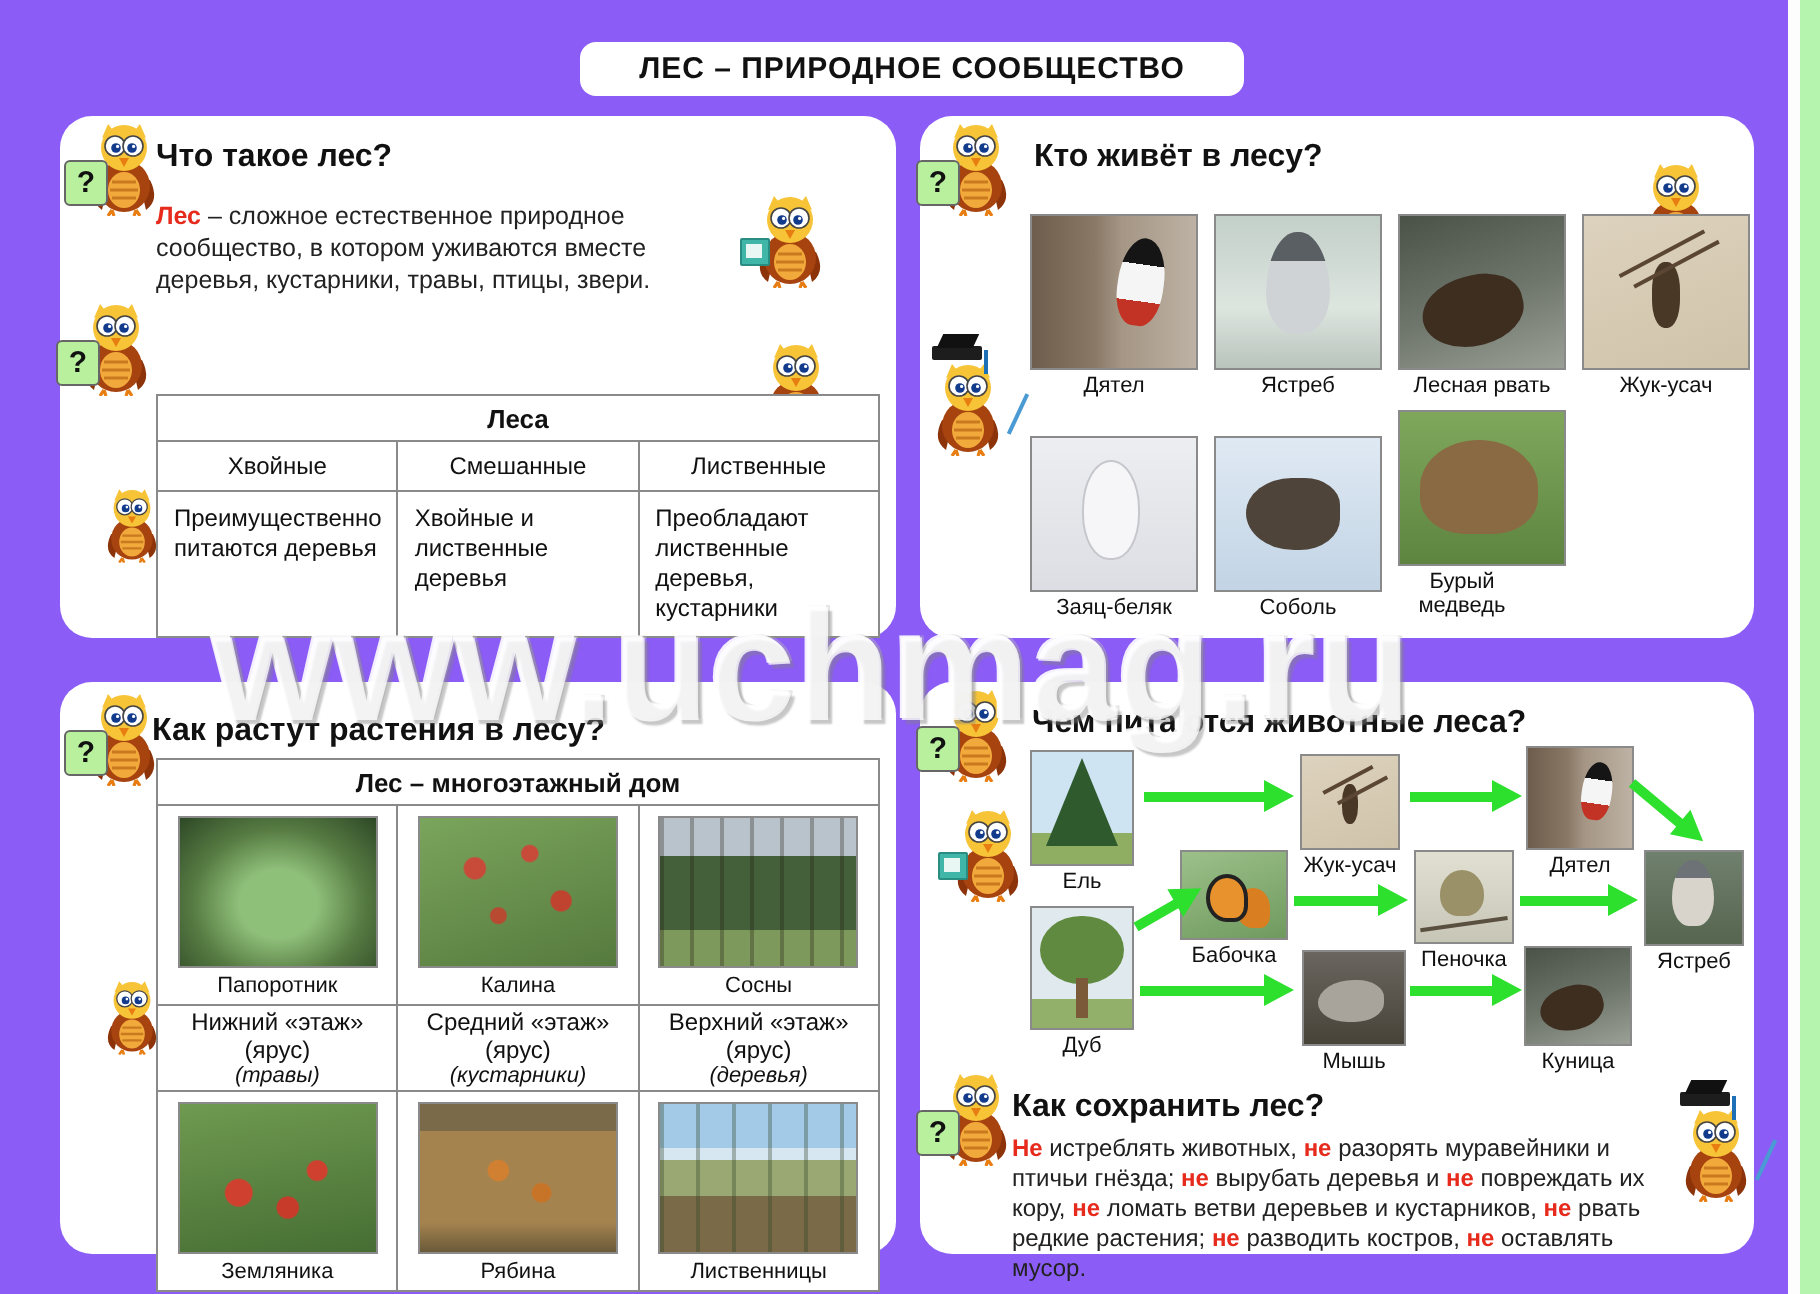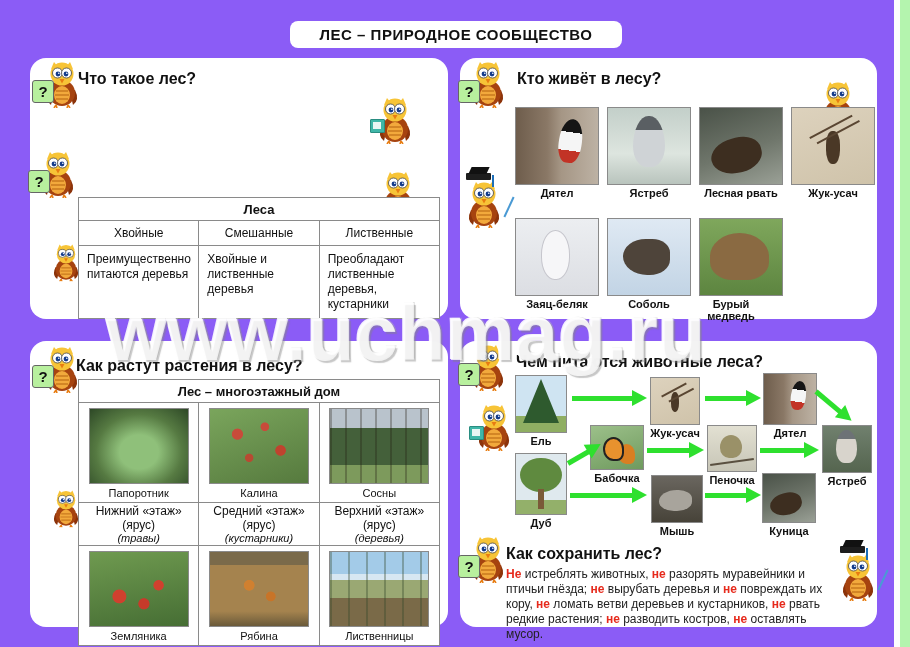--- a/index.html
+++ b/index.html
@@ -42,21 +42,21 @@
   .book{position:absolute;left:-5px;top:23px;width:13px;height:12px;background:#3fb6a8;border:1px solid #2a8d81;border-radius:1px;}
   .book::before{content:"";position:absolute;left:2px;top:2px;width:8px;height:7px;background:#e8f6f4;}
   .gradcap{position:absolute;left:2px;top:-7px;width:25px;height:7px;background:#1d1d1d;border-radius:1px;}
   .gradcap::before{content:"";position:absolute;top:-6px;left:4px;width:18px;height:7px;background:#111;transform:skewX(-25deg);}
   .gradcap::after{content:"";position:absolute;right:-3px;top:2px;width:2px;height:12px;background:#1d6fb8;}
   .stick{position:absolute;right:-6px;top:16px;width:2px;height:22px;background:#4a9ad4;transform:rotate(25deg);}
 
   
   .fig{position:absolute;z-index:1;}
   .fig .cap{margin-top:2px;text-align:center;font-size:11px;color:#111;}
-  .fig .cap.b{font-weight:bold;}
+  .fig .cap.b{font-weight:normal;}
   .ph{position:relative;overflow:hidden;border:1px solid #8a8a8a;box-sizing:border-box;background:#ccc;}
   .ph::before,.ph::after{content:"";position:absolute;}
 
   .p-dyatel{background:linear-gradient(90deg,#6e5d4c 0,#8a7866 38%,#a59685 55%,#bdb2a4 100%);}
   .p-dyatel::before{left:52%;top:14%;width:28%;height:58%;border-radius:50% 50% 42% 42%;transform:rotate(8deg);
     background:linear-gradient(180deg,#151515 0 30%,#f5f5f5 30% 72%,#c23326 72%);}
   .p-yastreb{background:linear-gradient(180deg,#c3cfc9 0,#dde5df 60%,#b9c4bd 100%);}
   .p-yastreb::before{left:31%;top:10%;width:38%;height:68%;border-radius:50% 50% 45% 45%/60% 60% 40% 40%;
     background:linear-gradient(180deg,#5a5f63 0 28%,#cfd3d6 28%);}
   .p-yastreb2{background:linear-gradient(180deg,#70806e 0,#55654f 100%);}
@@ -163,20 +163,21 @@
   <div class="edge-green"></div>
 
   <div class="panel p1">
     <span class="owl" style="left:12px;top:2px">
       <svg>
           <use href="#owl-shape"></use>
         </svg>
       <span class="qsign">?</span>
     </span>
     <div class="hd" style="left:48px;top:12px">Что такое лес?</div>
+    <div class="para" style="left:48px;top:42px;width:296px"><span class="t-red t-bold">Лес</span><span> – сложное естественное природное сообщество, в котором уживаются вместе деревья, кустарники, травы, птицы, звери.</span></div>
     <span class="owl" style="left:345px;top:38px">
       <svg>
           <use href="#owl-shape"></use>
         </svg>
       <span class="book"></span>
     </span>
 
     <span class="owl" style="left:8px;top:92px">
       <svg>
           <use href="#owl-shape"></use>
@@ -253,21 +254,21 @@
       <div class="cap b">Жук-усач</div>
     </div>
     <div class="fig" style="left:55px;top:160px;width:84px">
       <div class="ph p-zayats" style="width:84px;height:78px"></div>
       <div class="cap b">Заяц-беляк</div>
     </div>
     <div class="fig" style="left:147px;top:160px;width:84px">
       <div class="ph p-sobol" style="width:84px;height:78px"></div>
       <div class="cap b">Соболь</div>
     </div>
-    <div class="fig" style="left:239px;top:160px;width:64px">
+    <div class="fig" style="left:239px;top:147px;width:64px">
       <div class="ph p-medved" style="width:84px;height:78px"></div>
       <div class="cap b">Бурый медведь</div>
     </div>
   </div>
 
   <div class="panel p3">
     <span class="owl" style="left:12px;top:4px">
       <svg>
           <use href="#owl-shape"></use>
         </svg>

